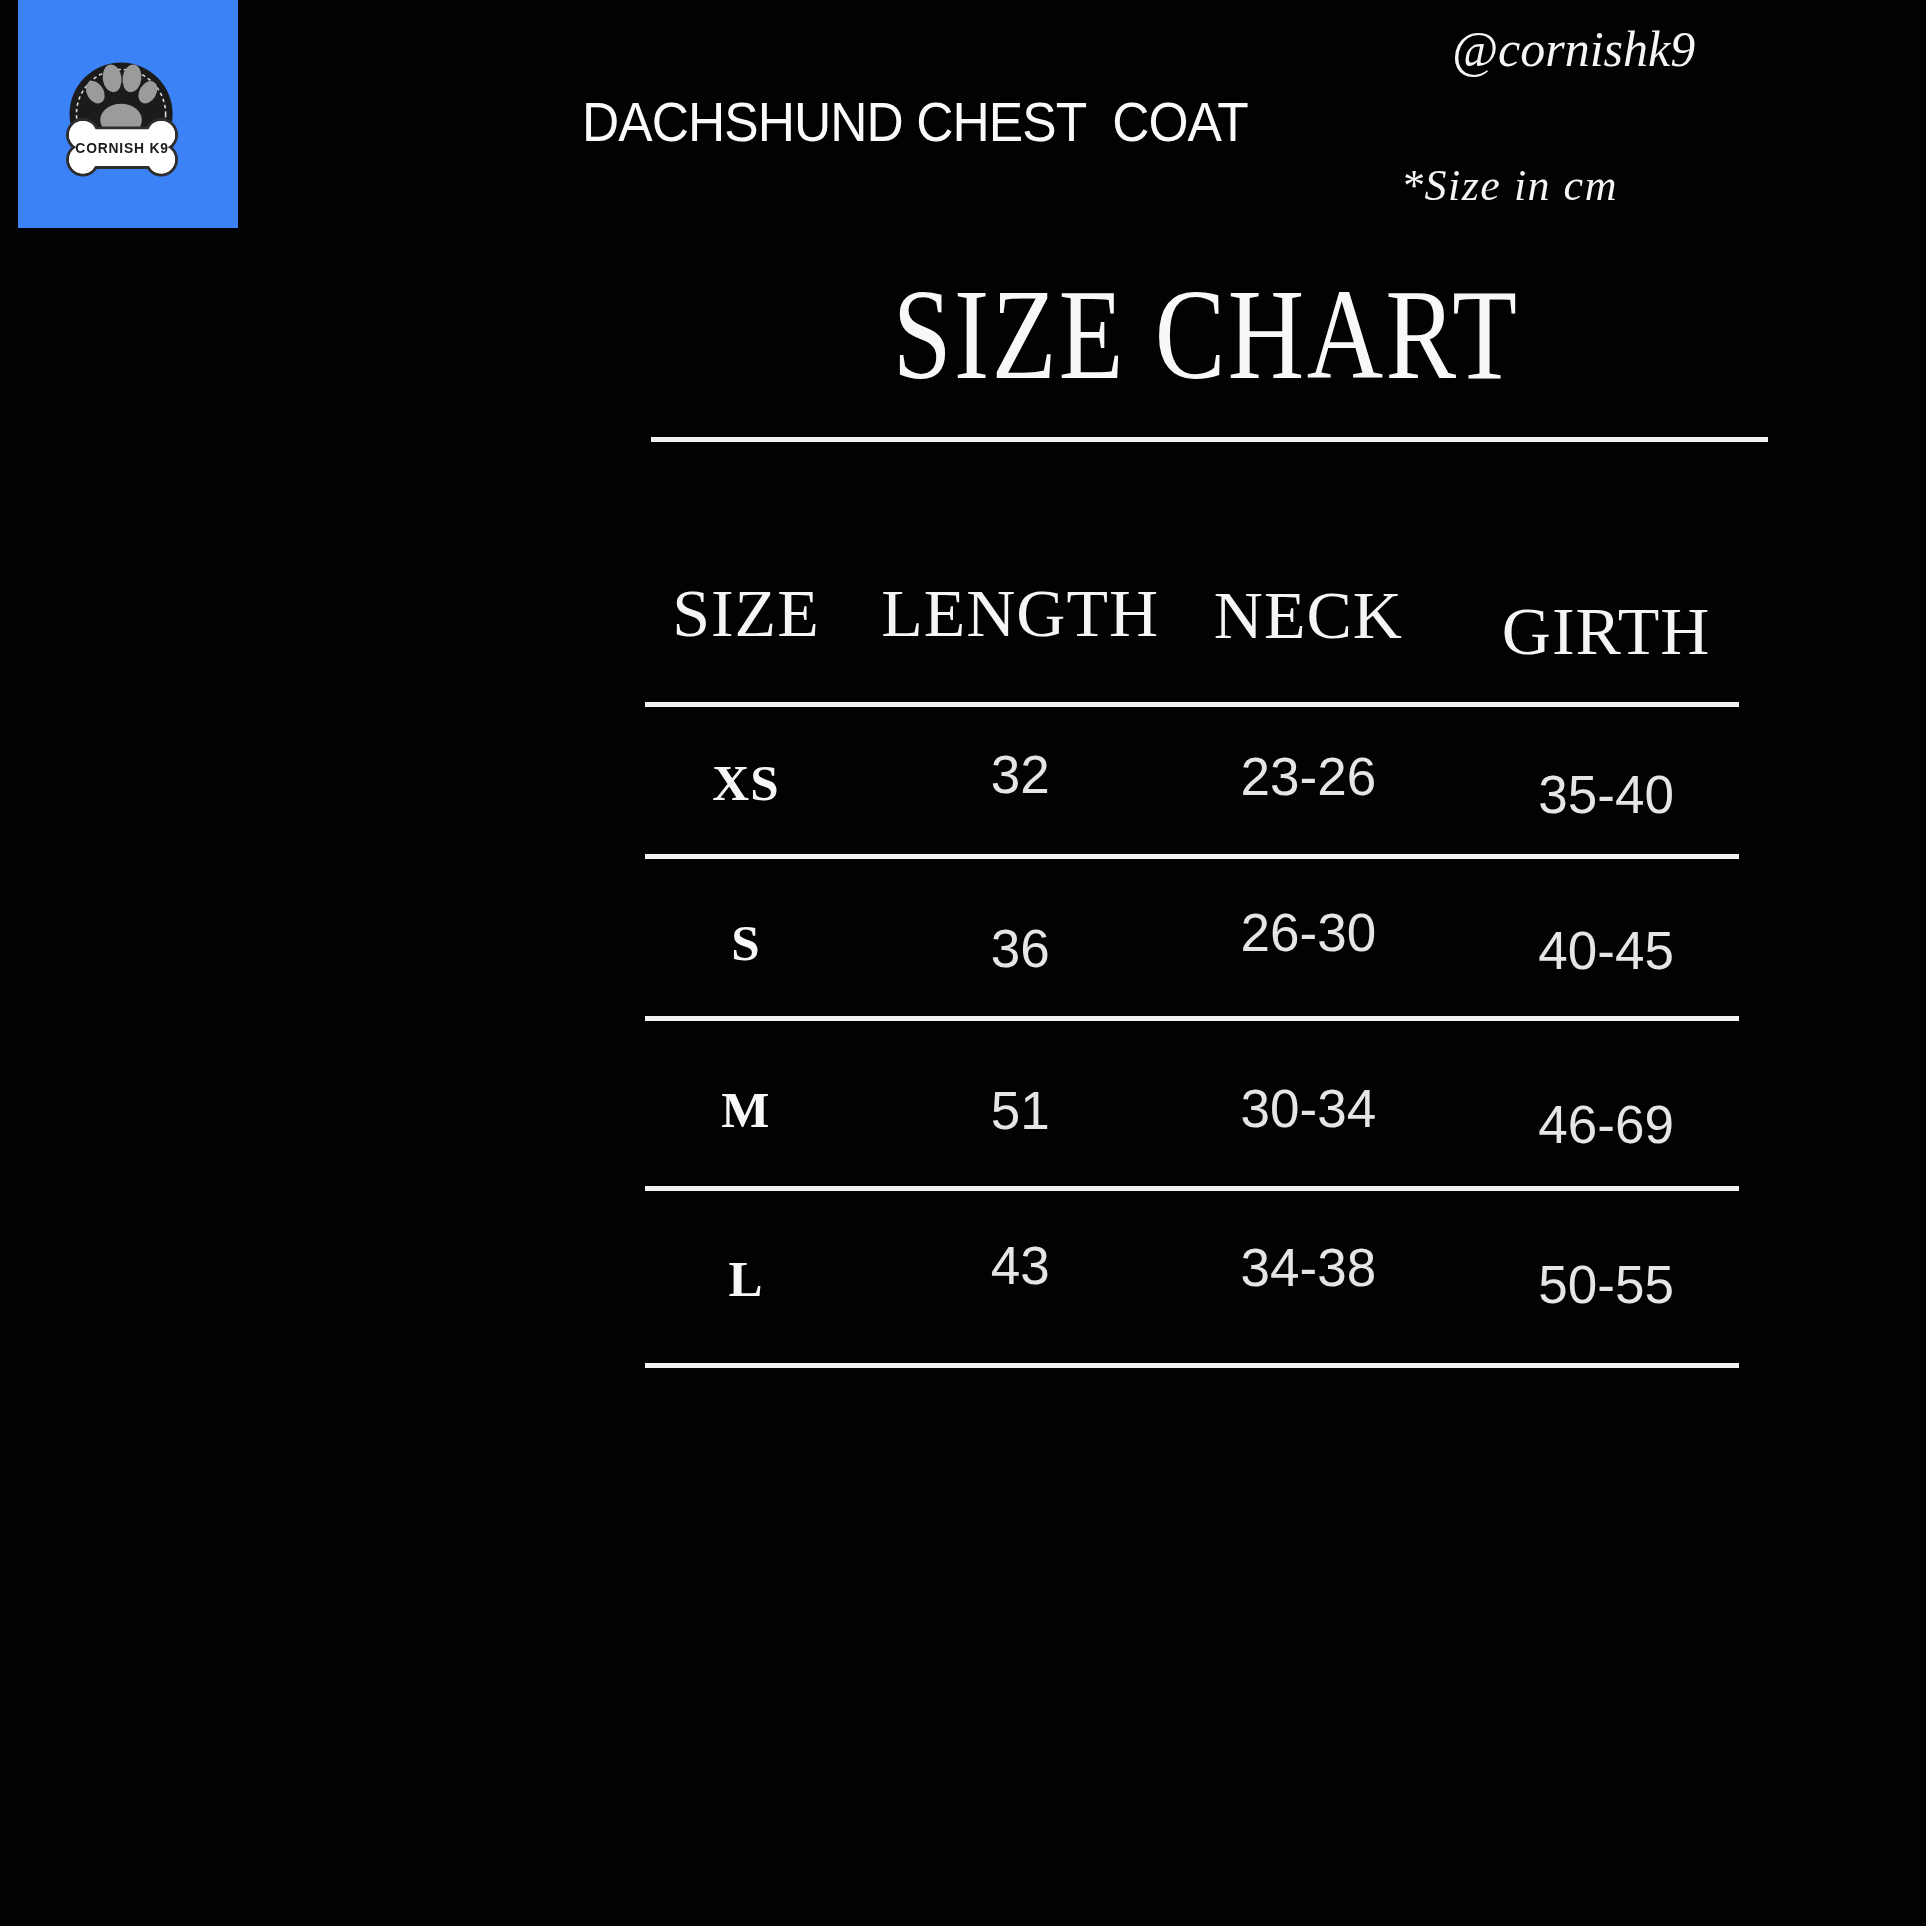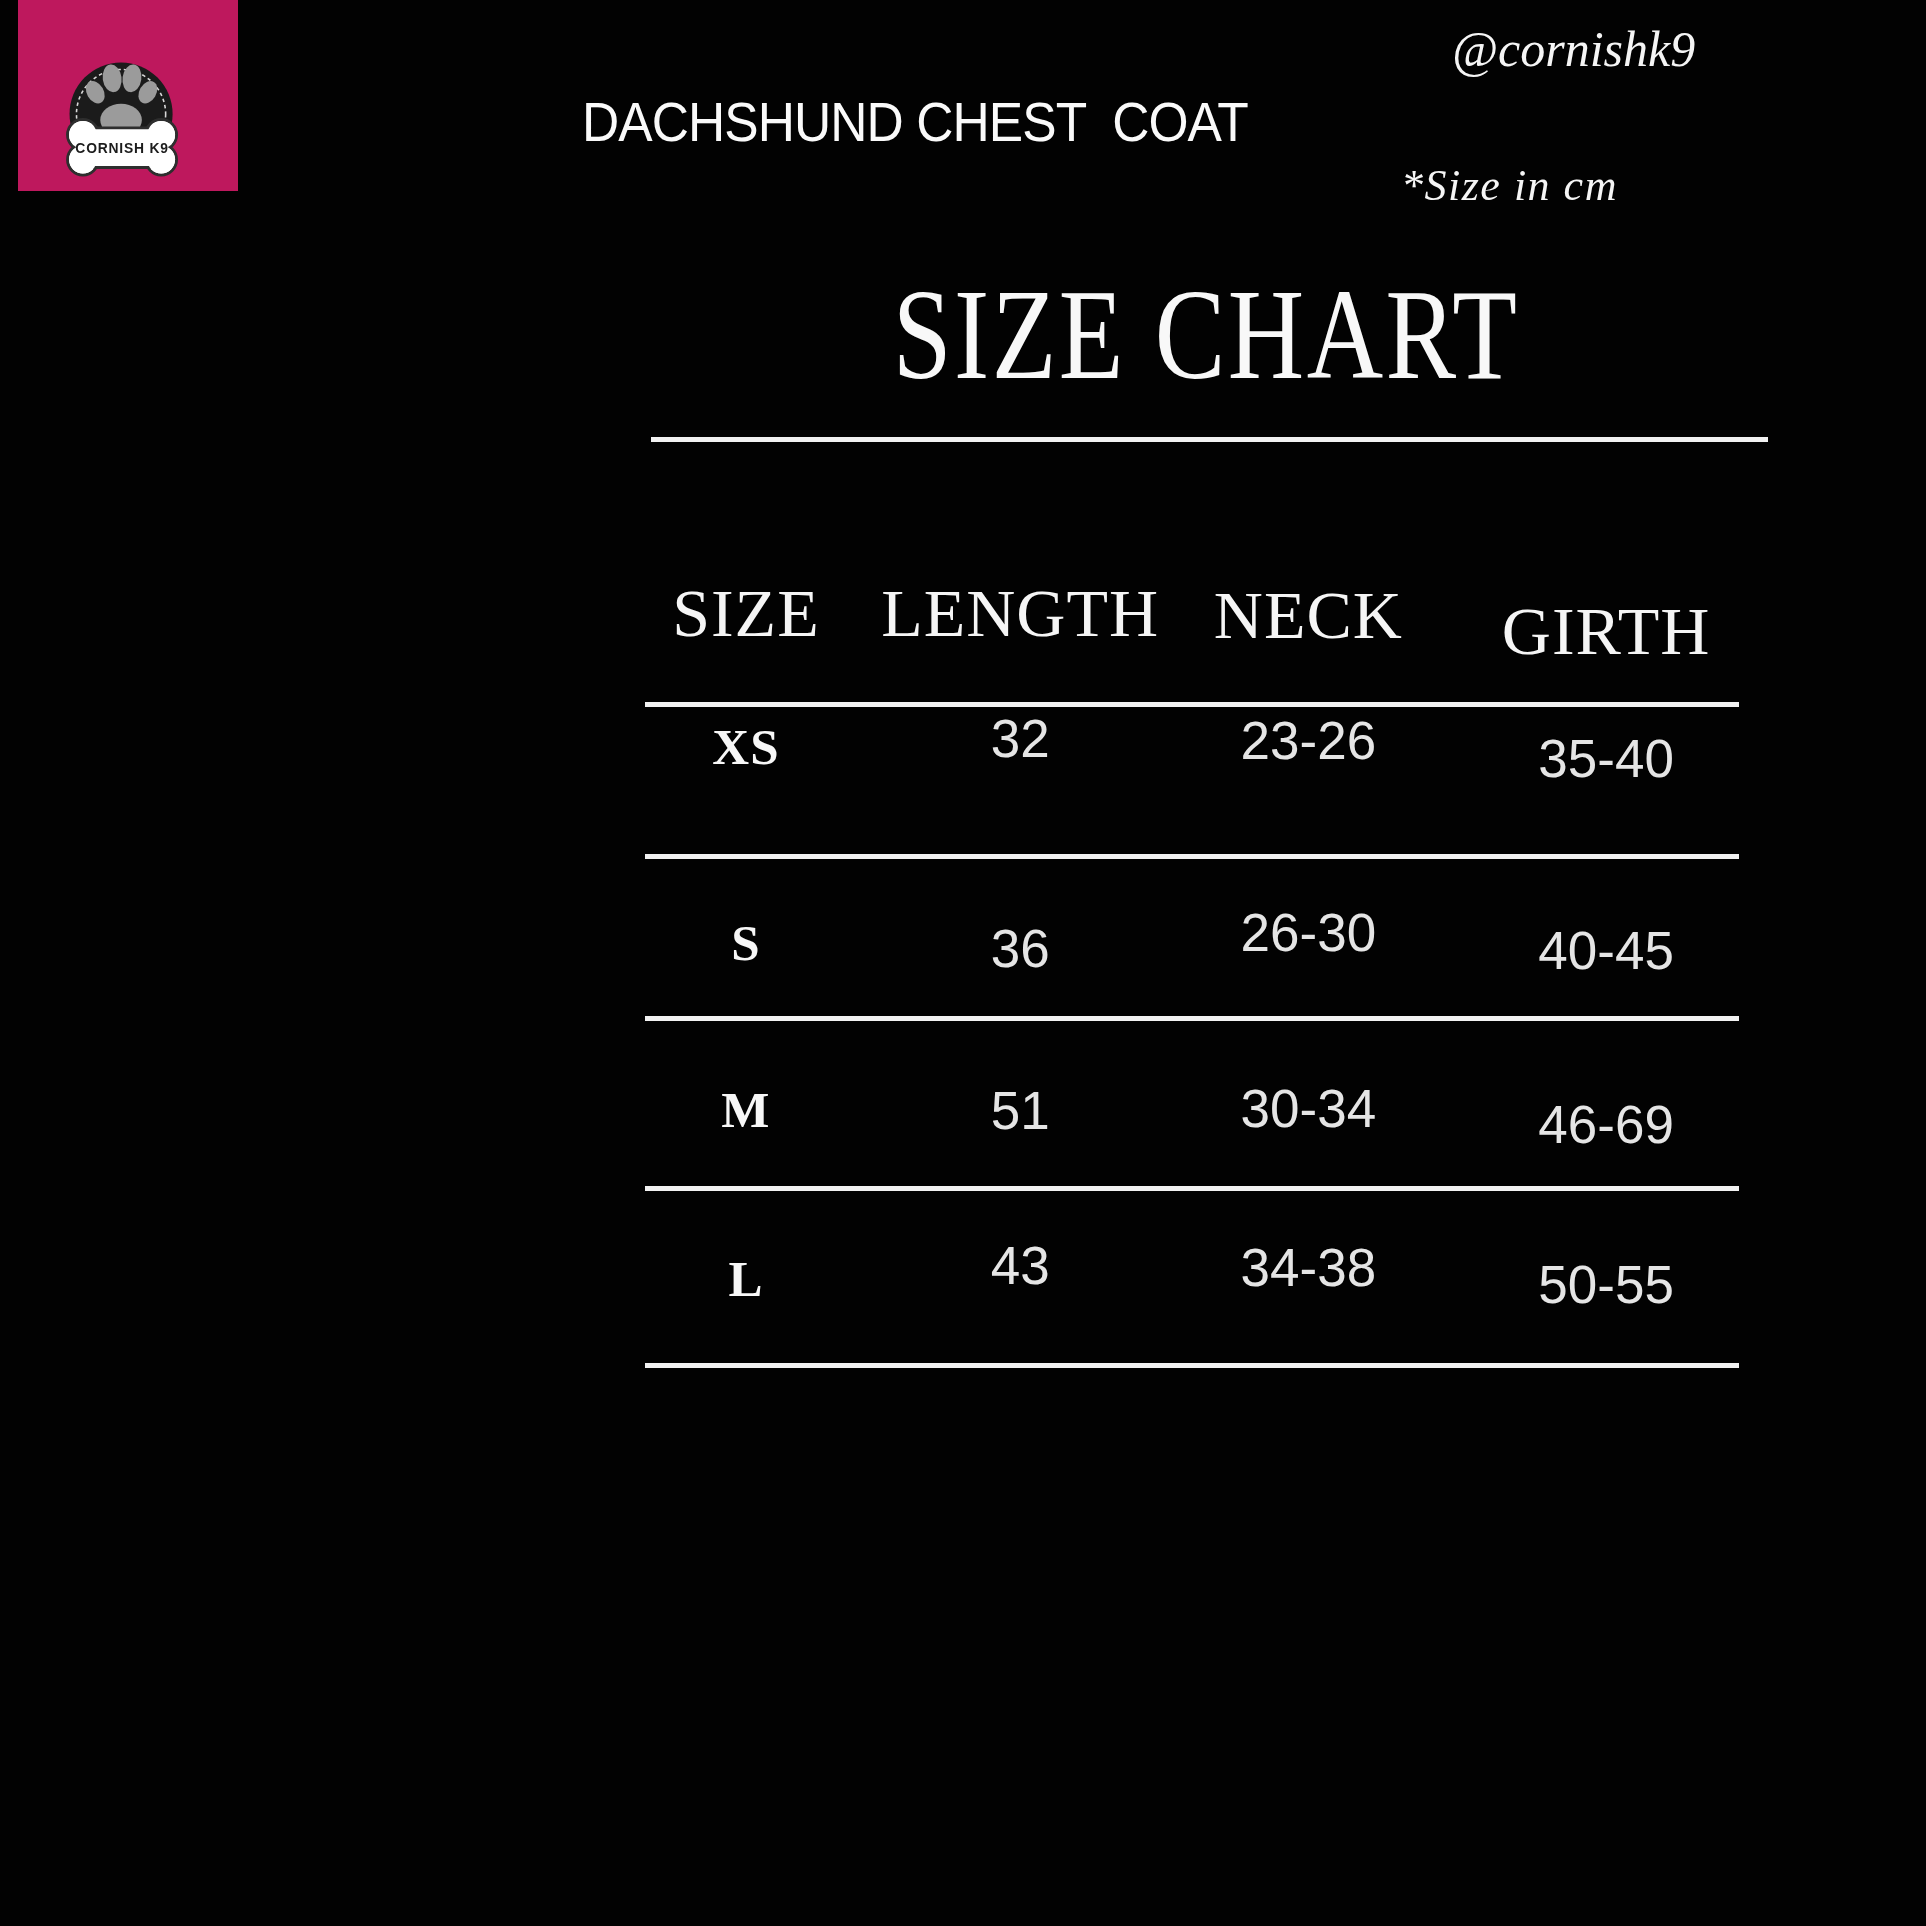--- a/index.html
+++ b/index.html
@@ -2,21 +2,21 @@
 <html><head>
 <meta charset="utf-8">
 <style>
   html,body{margin:0;padding:0;background:#000;}
   .canvas{
     position:relative;width:1927px;height:1927px;background:#020202;
     overflow:hidden;font-family:"Liberation Sans",sans-serif;color:#f7f7f7;
   }
   
   .logo-box{
-    position:absolute;left:18px;top:0;width:220px;height:191px;background:#be185d;
+    position:absolute;left:18px;top:0;width:220px;height:228px;background:#3b82f6;
   }
   
   .product-title{
     position:absolute;left:582px;top:94px;
     font-family:"Liberation Sans",sans-serif;font-size:56px;font-weight:400;
     letter-spacing:-1px;color:#fafafa;white-space:pre;
     transform:scaleX(0.92);transform-origin:left top;line-height:1;
   }
   .handle{
     position:absolute;left:1452px;top:24px;
@@ -53,21 +53,21 @@
   }
   .c1{width:202px;}
   .c2{width:347px;}
   .c3{width:242px;}
   .c4{width:304px;margin-top:36px;}
   .header-row{top:570px;height:85px;}
   .header-row .cell{
     font-family:Liberation Serif, serif;font-size:68px;font-weight:400;
     letter-spacing:1px;color:#f5f5f5;
   }
-  .row-xs{top:666px;height:153px;justify-content:flex-end;}
+  .row-xs{top:702px;height:153px;justify-content:flex-end;}
   .row-s {top:855px;height:160px;}
   .row-m {top:1016px;height:170px;}
   .row-l {top:1186px;height:177px;}
   .size-label{
     font-family:"Liberation Serif",serif;font-size:51px;font-weight:600;
     letter-spacing:1px;color:#f7f7f7;
   }
   .num{
     font-family:"Liberation Sans",sans-serif;font-size:53px;font-weight:400;
     color:#e5e5e5;

